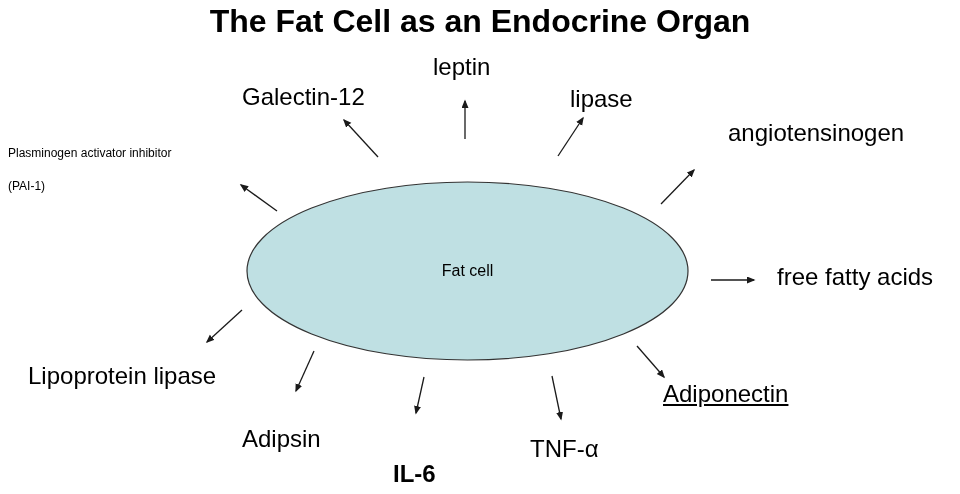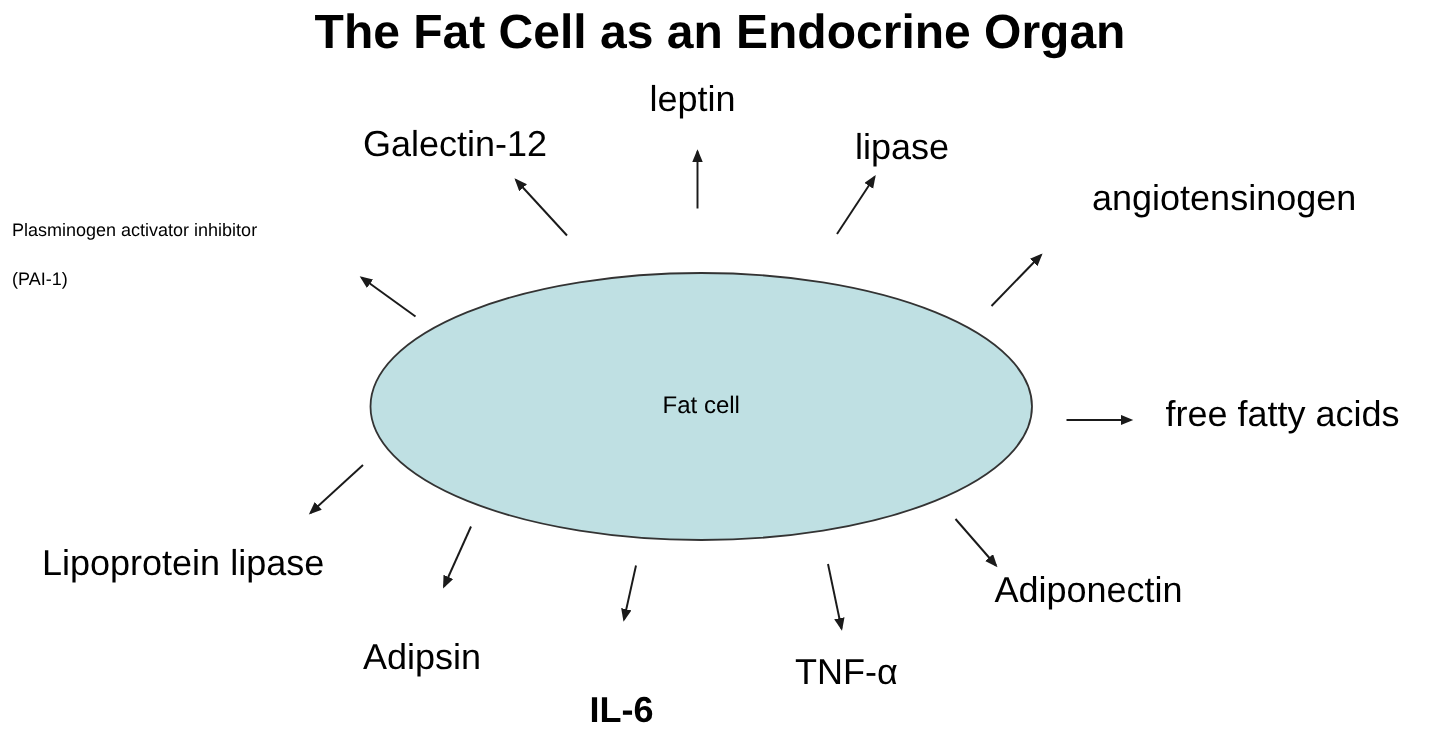--- a/index.html
+++ b/index.html
@@ -85,15 +85,15 @@
   <div class="lbl" style="left:777px; top:263px;">free fatty acids</div>
 
   <div class="lbl" style="left:28px; top:362px;">Lipoprotein lipase</div>
 
   <div class="lbl" style="left:242px; top:425px;">Adipsin</div>
 
   <div class="lbl" style="left:393px; top:460px;font-weight:bold;">IL-6</div>
 
   <div class="lbl" style="left:530px; top:435px;">TNF-α</div>
 
-  <div class="lbl" style="left:663px; top:380px;">Adiponectin</div>
+  <div class="lbl" style="left:663px; top:380px;text-decoration:underline;">Adiponectin</div>
 
 </div>
 
 </body></html>

